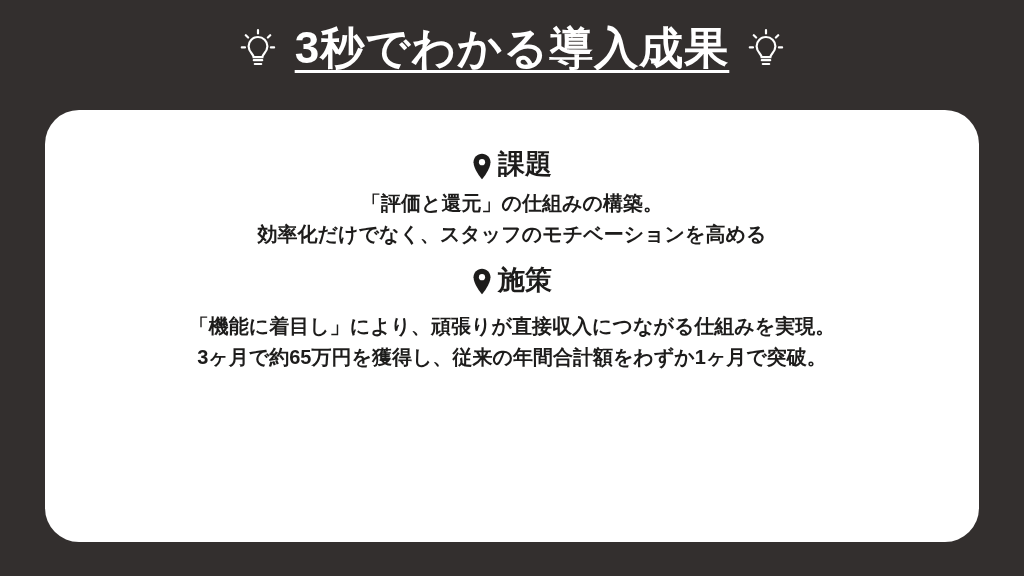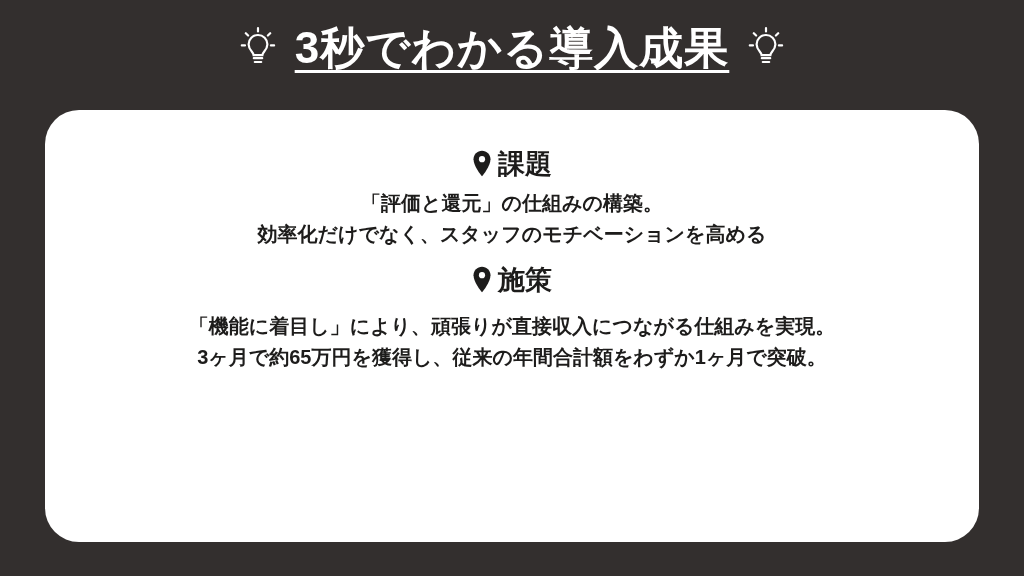--- a/index.html
+++ b/index.html
@@ -18,21 +18,21 @@
     width: 1024px;
     height: 576px;
     box-sizing: border-box;
   }
   .title-row {
     position: absolute;
     top: 24px;
     left: 0;
     width: 1024px;
     display: flex;
-    align-items: flex-start;
+    align-items: flex-end;
     justify-content: center;
     gap: 18px;
   }
   .title-text {
     font-size: 44px;
     font-weight: bold;
     color: #ffffff;
     letter-spacing: 1px;
     text-decoration: underline;
     text-underline-offset: 7px;
@@ -59,21 +59,21 @@
     padding: 26px 30px;
   }
   .section {
     text-align: center;
   }
   .section + .section {
     margin-top: 16px;
   }
   .sec-head {
     display: flex;
-    align-items: flex-start;
+    align-items: flex-end;
     justify-content: center;
     gap: 6px;
     margin-bottom: 8px;
   }
   .pin {
     width: 20px;
     height: 27px;
     flex: 0 0 auto;
     display: block;
   }

